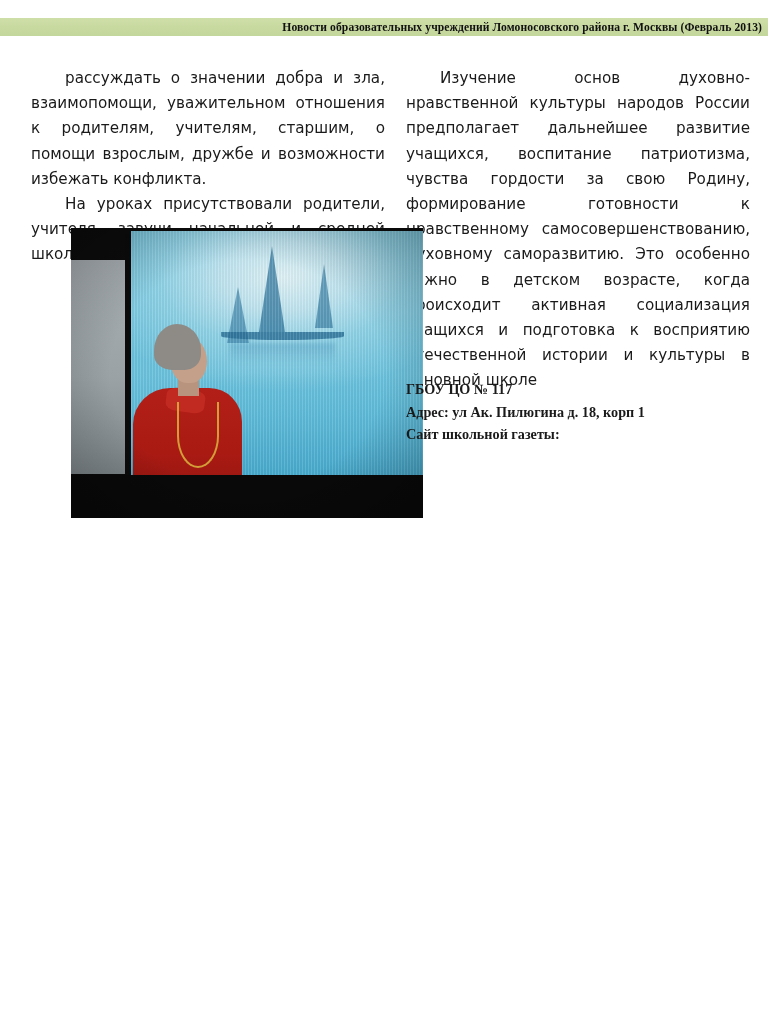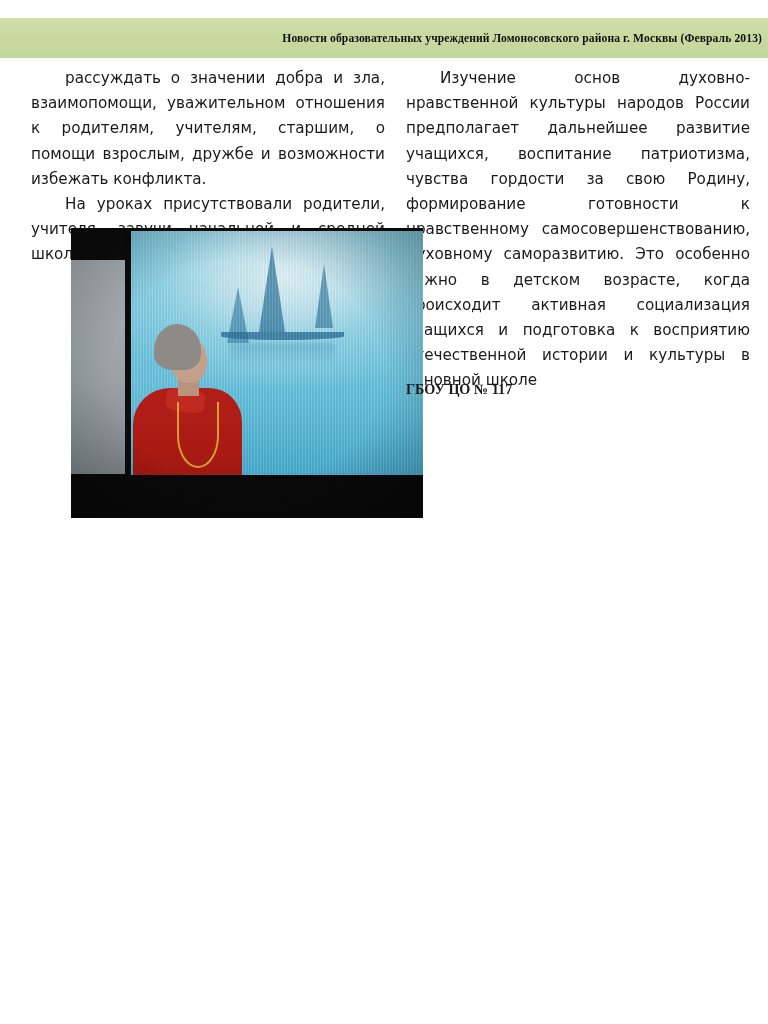--- a/index.html
+++ b/index.html
@@ -14,21 +14,21 @@
     font-family: "DejaVu Sans", sans-serif;
     overflow: hidden;
   }
 
   
   #header-band {
     position: absolute;
     left: 0;
     top: 18px;
     width: 768px;
-    height: 40px;
+    height: 18px;
     background: linear-gradient(180deg, #cfdfa8 0%, #c9daa1 45%, #c3d69b 100%);
   }
   #header-title {
     position: absolute;
     right: 6px;
     top: 50%;
     transform: translateY(-50%);
     font-family: "Liberation Serif", "DejaVu Serif", serif;
     font-weight: bold;
     font-size: 11.6px;
@@ -277,13 +277,19 @@
 
     <div class="ph-floor"></div>
     <div class="photo-vignette"></div>
   </div>
 </figure>
 
 <div id="contact-block">
   <div class="contact-line">
     <b>ГБОУ ЦО № 117</b>
   </div>
+  <div class="contact-line">
+    <b>Адрес:</b><b> ул Ак. Пилюгина д. 18, корп 1</b>
+  </div>
+  <div class="contact-line">
+    <b>Сайт школьной газеты:</b>
+  </div>
 </div>
 
 </body></html>

